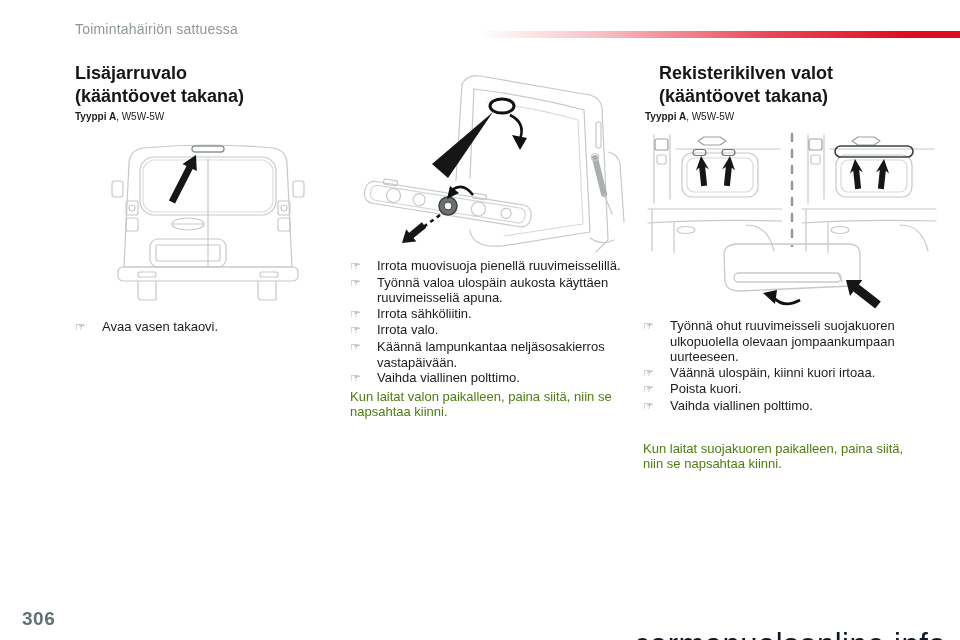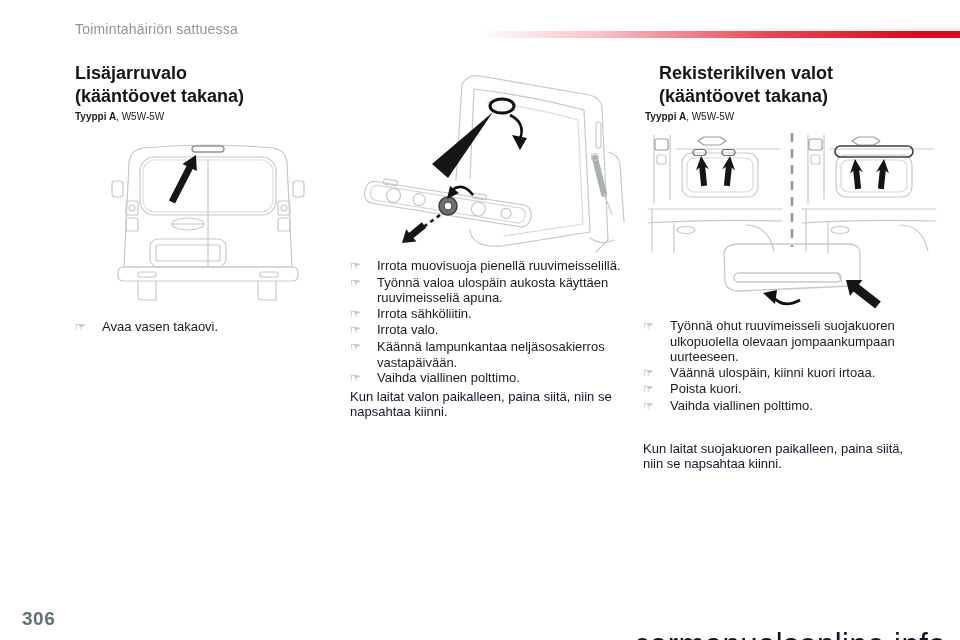--- a/index.html
+++ b/index.html
@@ -24,21 +24,21 @@
   .type-left{left:75px;top:111px;}
   .type-right{left:645px;top:111px;}
   .type-line b{font-weight:bold;}
   .steps{list-style:none;margin:0;padding:0;font-size:13px;line-height:15.6px;color:#1c1c1c;}
   .steps li{display:flex;align-items:flex-start;}
   .steps .bullet{flex:0 0 27px;width:27px;font-size:11.5px;color:#3c3c3c;padding-top:1px;}
   .steps .step-text{flex:1;}
   .steps-left{position:absolute;left:75px;top:319px;width:240px;}
   .steps-mid{position:absolute;left:350px;top:258px;width:278px;}
   .steps-right{position:absolute;left:643px;top:318px;width:292px;}
-  .note{font-size:13px;line-height:15.6px;color:#0f172a;margin:0;}
+  .note{font-size:13px;line-height:15.6px;color:#4d7c0f;margin:0;}
   .note-mid{margin-top:2px;width:272px;}
   .note-right{margin-top:26px;width:262px;}
   .illu{position:absolute;}
   .illu-van{left:110px;top:139px;}
   .illu-mid{left:352px;top:62px;}
   .illu-right{left:646px;top:133px;}
   .page-number{
     position:absolute;left:22px;top:608px;font-size:19px;font-weight:bold;color:#5e7273;letter-spacing:.5px;
   }
   .watermark{

